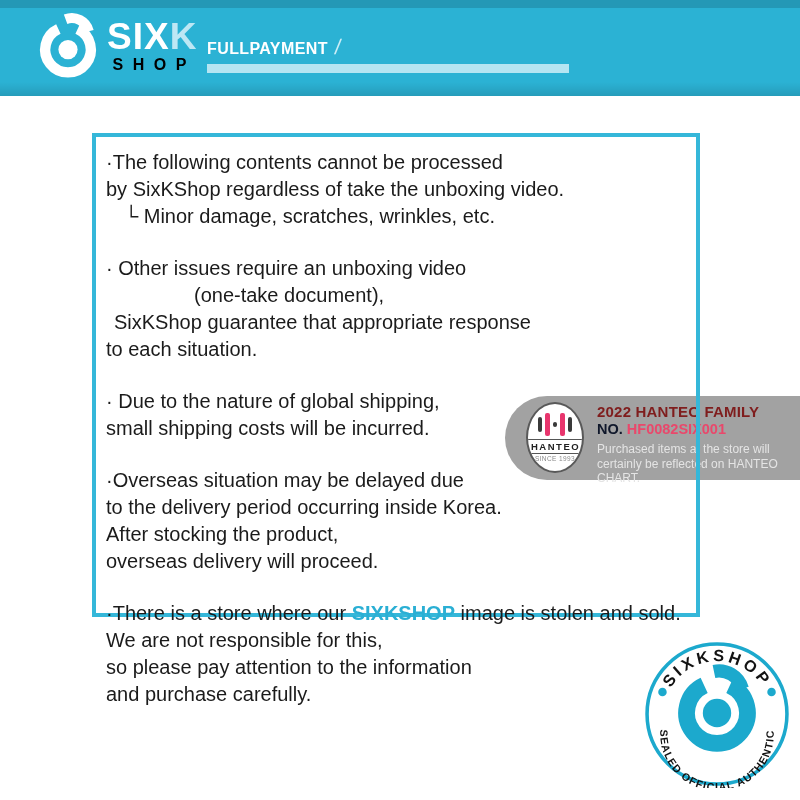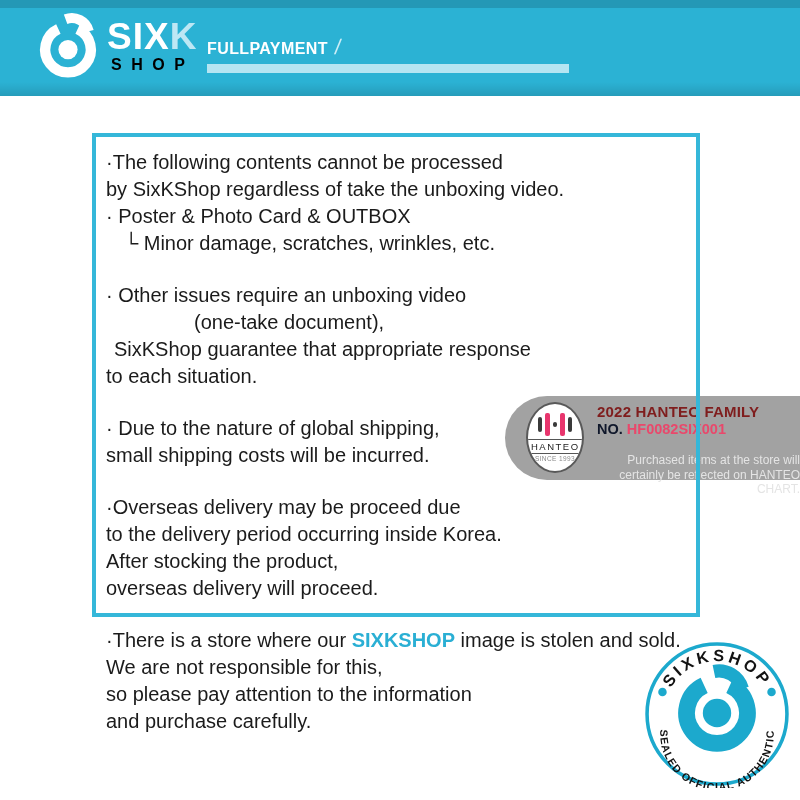--- a/index.html
+++ b/index.html
@@ -12,21 +12,21 @@
     --hanteo-pink:#E8356D;
     --badge-code-pink:#E9486B;
     --text-color:#1B1B1B;
   }
   *{margin:0;padding:0;box-sizing:border-box;}
   html,body{background:#fff;}
   body{width:800px;height:800px;font-family:"Liberation Sans","DejaVu Sans",sans-serif;}
   .canvas{position:relative;width:800px;height:800px;background:#fff;overflow:hidden;}
 
   
-  .topbar{position:absolute;left:0;top:0;width:800px;height:96px;background:var(--header-teal);z-index:1;}
+  .topbar{position:absolute;left:0;top:0;width:800px;height:96px;background:var(--header-teal);z-index:1;text-align:center;}
   .topbar::before{content:"";position:absolute;left:0;top:0;width:100%;height:8px;background:rgba(0,0,0,.14);}
   .topbar::after{content:"";position:absolute;left:0;bottom:0;width:100%;height:14px;
      background:linear-gradient(180deg,rgba(0,0,0,0),rgba(0,0,0,.12));}
   .logo-mark{position:absolute;left:28px;top:8px;width:80px;height:80px;color:#fff;}
   .brand{position:absolute;left:107px;top:18px;color:#fff;}
   .brand-top{font-size:37px;font-weight:bold;letter-spacing:1px;line-height:38px;}
   .brand-k{color:#BDE7F4;}
   .brand-bottom{font-size:16px;font-weight:bold;letter-spacing:9.5px;color:#000000;margin-top:0px;padding-left:4px;}
   .headline{position:absolute;left:207px;top:35px;display:flex;align-items:baseline;color:#fff;white-space:nowrap;}
   .hl-left{font-size:16px;font-weight:800;letter-spacing:.4px;}
@@ -46,29 +46,29 @@
   
   .hanteo-badge{position:absolute;left:505px;top:396px;width:295px;height:84px;
      background:var(--badge-gray);border-radius:42px 0 0 42px;z-index:2;}
   .hanteo-seal{position:absolute;left:21px;top:6px;width:58px;height:71px;background:#fff;
      border:2px solid #595959;border-radius:50%;text-align:center;overflow:hidden;}
   .eq{margin-top:8px;display:flex;justify-content:center;align-items:center;gap:3px;height:24px;}
   .eq i{display:block;border-radius:2px;background:#3A3A3A;}
   .eq .side{width:4px;height:15px;}
   .eq .pink{width:5px;height:23px;background:var(--hanteo-pink);}
   .eq .mid{width:4px;height:5px;}
-  .hanteo-name{display:inline-block;margin-top:2px;font-size:9.5px;font-weight:normal;letter-spacing:1.5px;
+  .hanteo-name{display:inline-block;margin-top:2px;font-size:9.5px;font-weight:bold;letter-spacing:1.5px;
      color:#222;border-top:1px solid #555;border-bottom:1px solid #555;padding:1px 3px;}
   .hanteo-since{font-size:6.5px;color:#8A8A8A;margin-top:1px;letter-spacing:.4px;}
   .hanteo-info{position:absolute;left:92px;top:7px;}
   .hb-title{font-size:15px;font-weight:600;color:#7f1d1d;letter-spacing:.2px;}
   .hb-no{font-size:14.5px;margin-top:1px;}
   .hb-no-label{color:#0f172a;font-weight:600;}
   .hb-no-value{color:var(--badge-code-pink);font-weight:700;}
-  .hb-desc{margin-top:16px;font-size:12px;line-height:14.5px;color:#E4E4E4;text-align:right;}
+  .hb-desc{margin-top:5px;font-size:12px;line-height:14.5px;color:#E4E4E4;}
 
   
   .stamp{position:absolute;left:643px;top:640px;width:148px;height:148px;z-index:4;}
   .stamp svg{width:100%;height:100%;}
   .stamp-bg{fill:#fff;fill-opacity:.86;stroke:var(--stamp-teal);stroke-width:3.5;}
   .stamp-dot{fill:var(--stamp-teal);}
   .st-top{font-size:16px;font-weight:700;letter-spacing:3.5px;fill:#121212;
      font-family:"Liberation Sans","DejaVu Sans",sans-serif;}
   .st-bottom{font-size:10.5px;font-weight:700;letter-spacing:1.1px;fill:#121212;
      font-family:"Liberation Sans","DejaVu Sans",sans-serif;}
@@ -117,35 +117,34 @@
       <div class="hb-no"><span class="hb-no-label">NO.</span> <span class="hb-no-value">HF0082SIX001</span></div>
       <div class="hb-desc"><span>Purchased items at the store will</span><br><span>certainly be reflected on HANTEO CHART.</span></div>
     </div>
   </aside>
 
   <section class="notice-box">
     <div class="notice-text">
         <div class="para">
           <div class="line"><span>·The following contents cannot be processed</span></div>
           <div class="line"><span>by SixKShop regardless of take the unboxing video.</span></div>
-          <div class="line"><span>· Poster &amp; Photo Card &amp; OUTBOX</span></div>
           <div class="line" style="padding-left: 18px;"><span>└ Minor damage, scratches, wrinkles, etc.</span></div>
         </div>
         <div class="para">
           <div class="line"><span>· Other issues require an unboxing video</span></div>
           <div class="line" style="padding-left: 88px;"><span class="bold">(one-take document)</span><span>,</span></div>
           <div class="line" style="padding-left: 8px;"><span>SixKShop guarantee that appropriate response</span></div>
           <div class="line"><span>to each situation.</span></div>
         </div>
         <div class="para">
           <div class="line"><span>· Due to the nature of global shipping,</span></div>
           <div class="line"><span>small shipping costs will be incurred.</span></div>
         </div>
         <div class="para">
-          <div class="line"><span>·Overseas delivery may be proceed due</span></div>
+          <div class="line"><span>·Overseas situation may be delayed due</span></div>
           <div class="line"><span>to the delivery period occurring inside Korea.</span></div>
           <div class="line"><span>After stocking the product,</span></div>
           <div class="line"><span>overseas delivery will proceed.</span></div>
         </div>
         <div class="para">
           <div class="line"><span>·There is a store where our </span><span class="accent">SIXKSHOP</span><span> image is stolen and sold.</span></div>
           <div class="line"><span>We are not responsible for this,</span></div>
           <div class="line"><span>so please pay attention to the information</span></div>
           <div class="line"><span>and purchase carefully.</span></div>
         </div>

